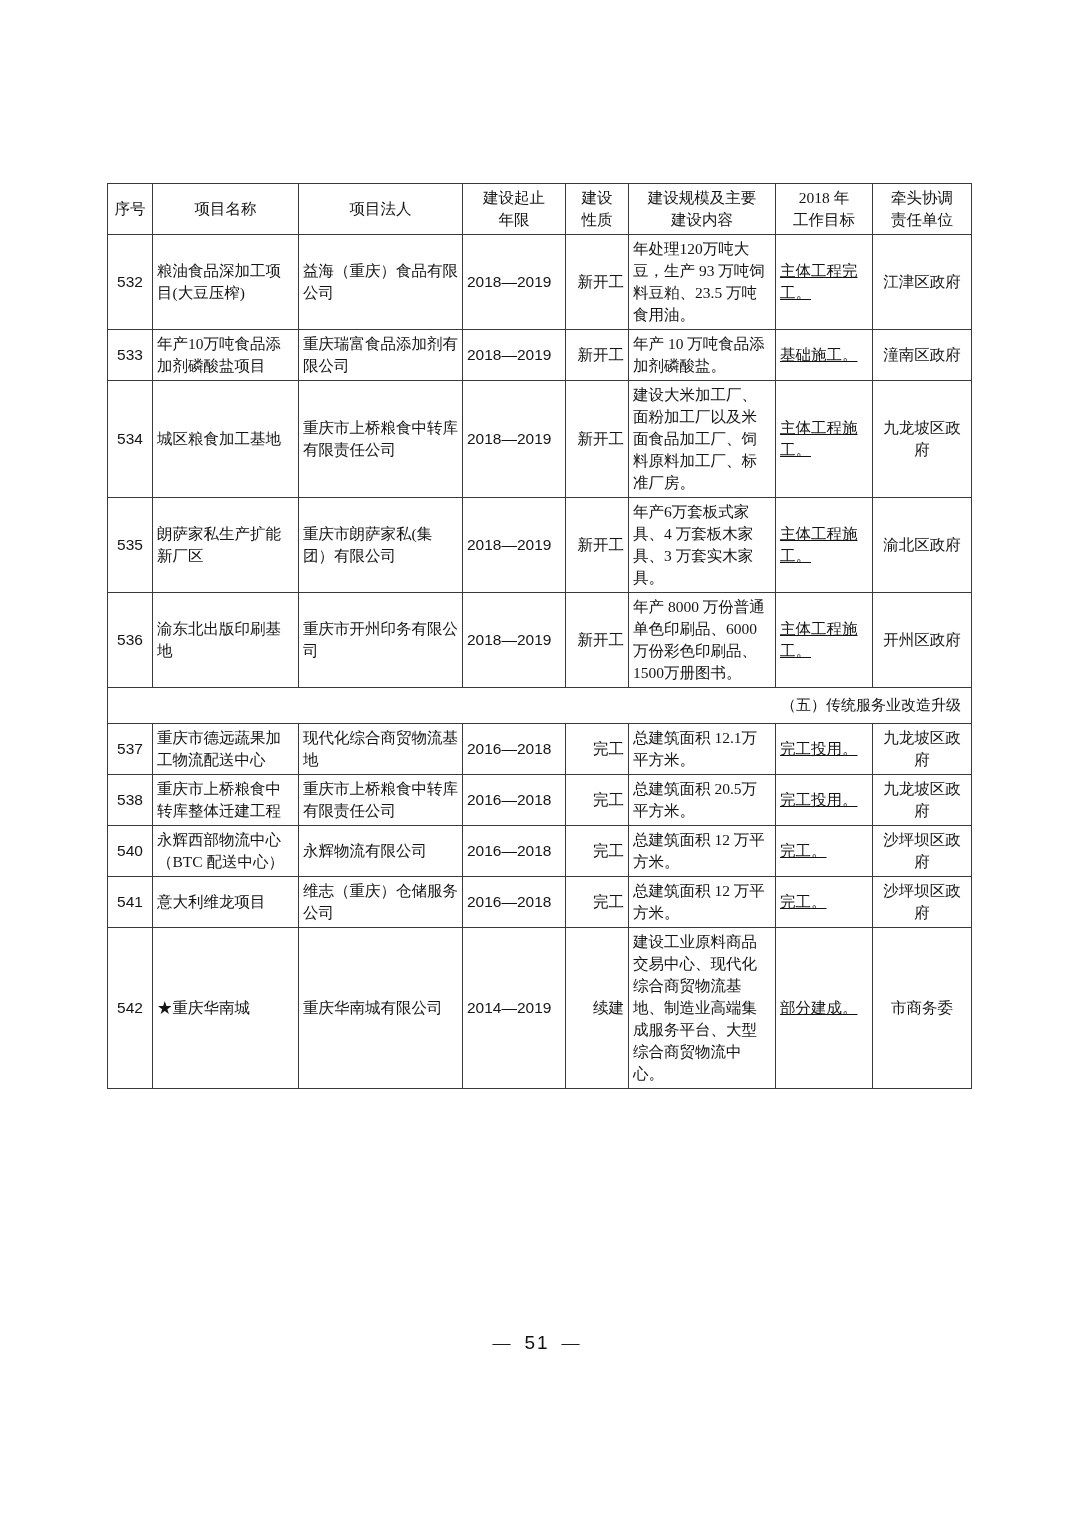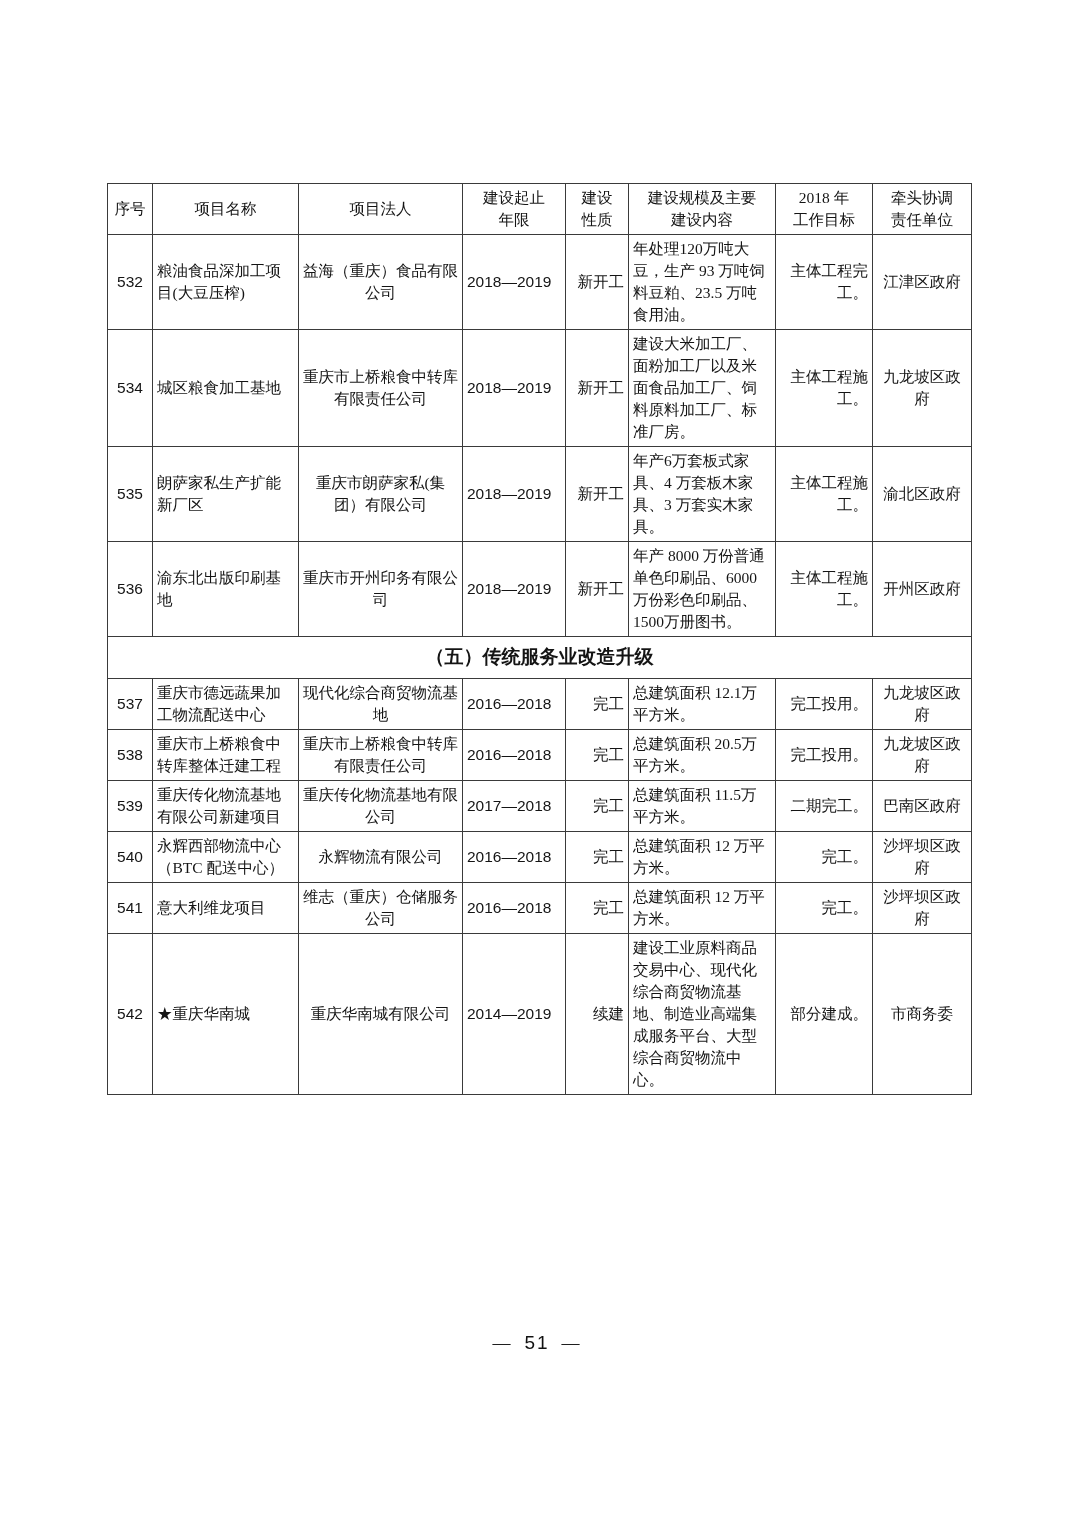--- a/index.html
+++ b/index.html
@@ -61,47 +61,47 @@
   }
   td.num {
     text-align: center;
     font-family: "Liberation Sans", "DejaVu Sans", sans-serif;
     font-size: 15px;
   }
   td.name {
     text-align: left;
   }
   td.legal {
-    text-align: center;
+    text-align: left;
     margin-top: 24px;
   }
   td.period {
     text-align: left;
     font-family: "Liberation Sans", "DejaVu Sans", sans-serif;
     font-size: 15px;
     white-space: nowrap;
   }
   td.nature {
     text-align: right;
     white-space: nowrap;
   }
   td.scale {
     text-align: left;
   }
   td.goal {
+    text-align: left;
+    text-decoration: underline;
+  }
+  td.unit {
+    text-align: center;
+  }
+  tr.section td {
     text-align: right;
-  }
-  td.unit {
-    text-align: center;
-  }
-  tr.section td {
-    text-align: center;
     padding: 7px 10px;
-    font-size: 19px;
-    font-weight: bold;
+    font-size: 15px;
   }
   .pagenum {
     position: absolute;
     left: 0;
     top: 1320px;
     width: 1074px;
     text-align: center;
     font-size: 18px;
     letter-spacing: 2px;
     font-family: "Liberation Serif", "DejaVu Serif", serif;
@@ -163,20 +163,30 @@
             <td class="num">532</td>
             <td class="name">粮油食品深加工项目(大豆压榨)</td>
             <td class="legal">益海（重庆）食品有限公司</td>
             <td class="period">2018—2019</td>
             <td class="nature">新开工</td>
             <td class="scale">年处理120万吨大豆，生产 93 万吨饲料豆粕、23.5 万吨食用油。</td>
             <td class="goal">主体工程完工。</td>
             <td class="unit">江津区政府</td>
           </tr>
           <tr>
+            <td class="num">533</td>
+            <td class="name">年产10万吨食品添加剂磷酸盐项目</td>
+            <td class="legal">重庆瑞富食品添加剂有限公司</td>
+            <td class="period">2018—2019</td>
+            <td class="nature">新开工</td>
+            <td class="scale">年产 10 万吨食品添加剂磷酸盐。</td>
+            <td class="goal">基础施工。</td>
+            <td class="unit">潼南区政府</td>
+          </tr>
+          <tr>
             <td class="num">534</td>
             <td class="name">城区粮食加工基地</td>
             <td class="legal">重庆市上桥粮食中转库有限责任公司</td>
             <td class="period">2018—2019</td>
             <td class="nature">新开工</td>
             <td class="scale">建设大米加工厂、面粉加工厂以及米面食品加工厂、饲料原料加工厂、标准厂房。</td>
             <td class="goal">主体工程施工。</td>
             <td class="unit">九龙坡区政府</td>
           </tr>
           <tr>
@@ -214,30 +224,20 @@
           </tr>
           <tr>
             <td class="num">538</td>
             <td class="name">重庆市上桥粮食中转库整体迁建工程</td>
             <td class="legal">重庆市上桥粮食中转库有限责任公司</td>
             <td class="period">2016—2018</td>
             <td class="nature">完工</td>
             <td class="scale">总建筑面积 20.5万平方米。</td>
             <td class="goal">完工投用。</td>
             <td class="unit">九龙坡区政府</td>
-          </tr>
-          <tr>
-            <td class="num">539</td>
-            <td class="name">重庆传化物流基地有限公司新建项目</td>
-            <td class="legal">重庆传化物流基地有限公司</td>
-            <td class="period">2017—2018</td>
-            <td class="nature">完工</td>
-            <td class="scale">总建筑面积 11.5万平方米。</td>
-            <td class="goal">二期完工。</td>
-            <td class="unit">巴南区政府</td>
           </tr>
           <tr>
             <td class="num">540</td>
             <td class="name">永辉西部物流中心（BTC 配送中心）</td>
             <td class="legal">永辉物流有限公司</td>
             <td class="period">2016—2018</td>
             <td class="nature">完工</td>
             <td class="scale">总建筑面积 12 万平方米。</td>
             <td class="goal">完工。</td>
             <td class="unit">沙坪坝区政府</td>

